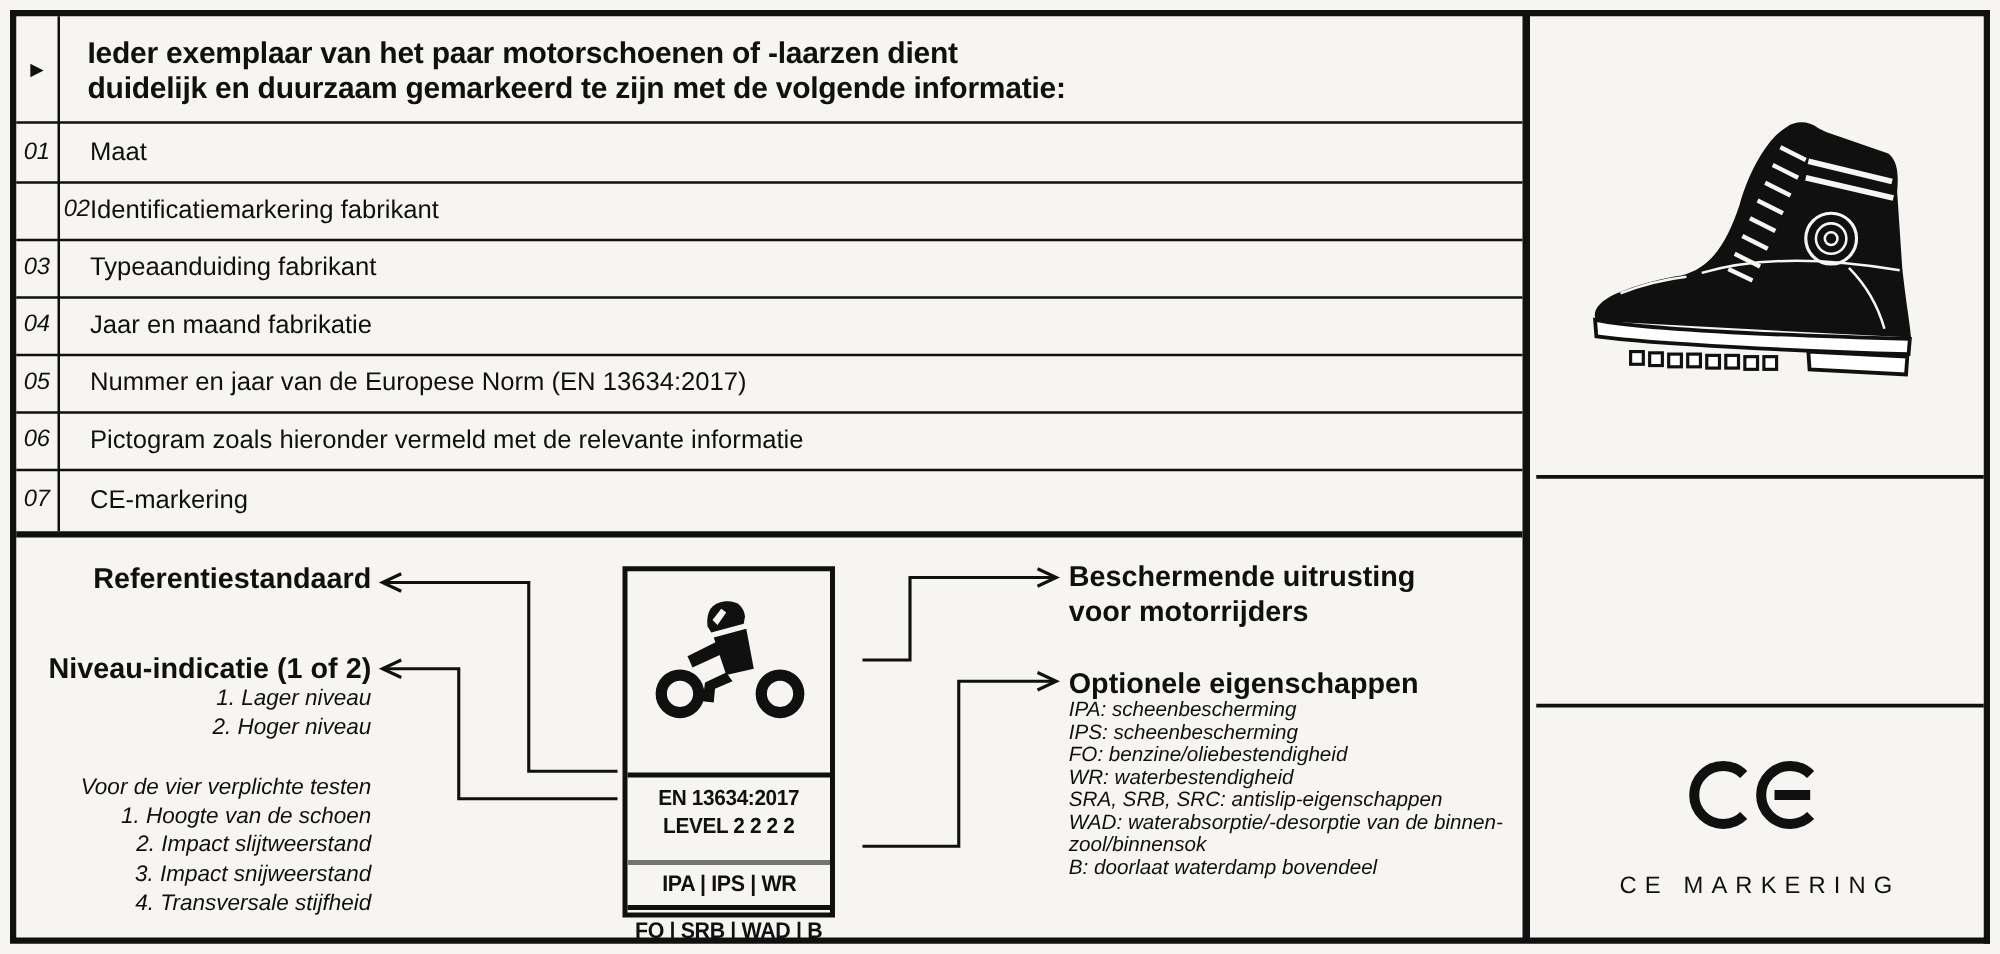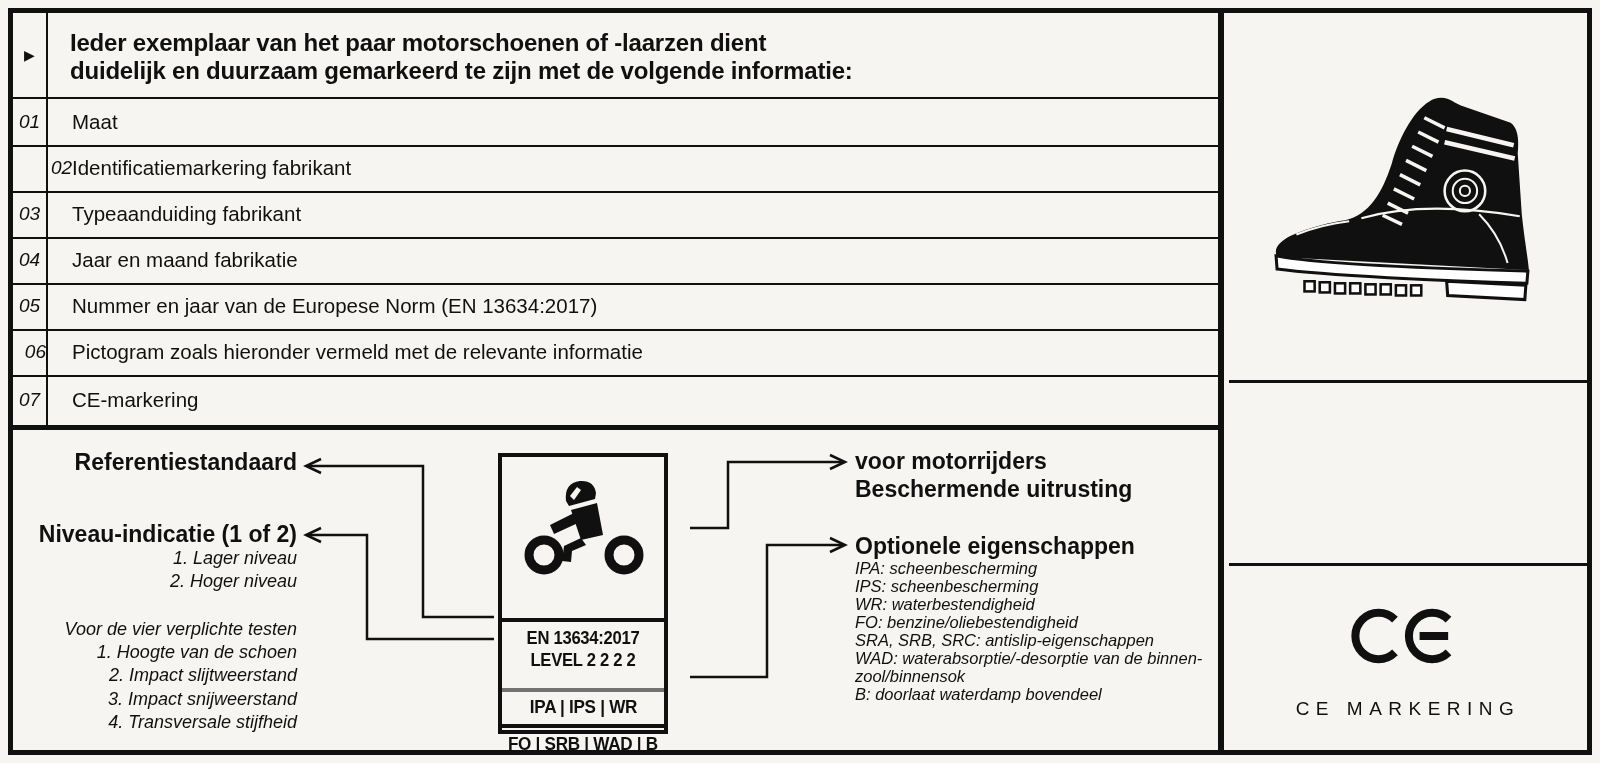--- a/index.html
+++ b/index.html
@@ -62,21 +62,21 @@
 
 <div class="abs row-num" style="top:191px;height:46px;line-height:46px;">03</div>
 <div class="abs row-text nowrap" style="top:191px;height:46px;line-height:46px;">Typeaanduiding fabrikant</div>
 
 <div class="abs row-num" style="top:237px;height:46px;line-height:46px;">04</div>
 <div class="abs row-text nowrap" style="top:237px;height:46px;line-height:46px;">Jaar en maand fabrikatie</div>
 
 <div class="abs row-num" style="top:283px;height:46px;line-height:46px;">05</div>
 <div class="abs row-text nowrap" style="top:283px;height:46px;line-height:46px;">Nummer en jaar van de Europese Norm (EN 13634:2017)</div>
 
-<div class="abs row-num" style="top:329px;height:46px;line-height:46px;text-align:right;">06</div>
+<div class="abs row-num" style="top:329px;height:46px;line-height:46px;">06</div>
 <div class="abs row-text nowrap" style="top:329px;height:46px;line-height:46px;">Pictogram zoals hieronder vermeld met de relevante informatie</div>
 
 <div class="abs row-num" style="top:375px;height:50px;line-height:50px;">07</div>
 <div class="abs row-text nowrap" style="top:375px;height:50px;line-height:50px;">CE-markering</div>
 
 <div class="abs blabel rightcol nowrap" style="left:40px;top:449px;width:257px;">Referentiestandaard</div>
 <div class="abs blabel rightcol nowrap" style="left:20px;top:521px;width:277px;">Niveau-indicatie (1 of 2)</div>
 <div class="abs ilist rightcol" style="left:20px;top:547px;width:277px;">
   <div>1. Lager niveau</div>
   <div>2. Hoger niveau</div>
@@ -110,29 +110,29 @@
     <div class="cond" style="width:100%;">
       <div>EN 13634:2017</div>
       <div>LEVEL 2 2 2 2</div>
     </div>
   </div>
   <div class="lb-sec lb-s3"><span class="cond">IPA | IPS | WR</span></div>
   <div class="lb-sec lb-s4"><span class="cond">FO | SRB | WAD | B</span></div>
 </div>
 
 <div class="abs blabel nowrap" style="left:855px;top:448px;line-height:27.5px;">
+  <div>Beschermende uitrusting</div>
   <div>voor motorrijders</div>
-  <div>Beschermende uitrusting</div>
 </div>
 <div class="abs blabel nowrap" style="left:855px;top:533px;">Optionele eigenschappen</div>
 <div class="abs opt-list nowrap" style="left:855px;top:559px;">
   <div>IPA: scheenbescherming</div>
   <div>IPS: scheenbescherming</div>
+  <div>FO: benzine/oliebestendigheid</div>
   <div>WR: waterbestendigheid</div>
-  <div>FO: benzine/oliebestendigheid</div>
   <div>SRA, SRB, SRC: antislip-eigenschappen</div>
   <div>WAD: waterabsorptie/-desorptie van de binnen-</div>
   <div>zool/binnensok</div>
   <div>B: doorlaat waterdamp bovendeel</div>
 </div>
 
 <svg class="abs" style="left:0;top:0;" width="1600" height="763" viewBox="0 0 1600 763">
   <g stroke="#101010" stroke-width="2.5" fill="none">
     <polyline points="307,466 423,466 423,617 494,617"></polyline>
     <polyline points="321,459 306,466 321,473"></polyline>

